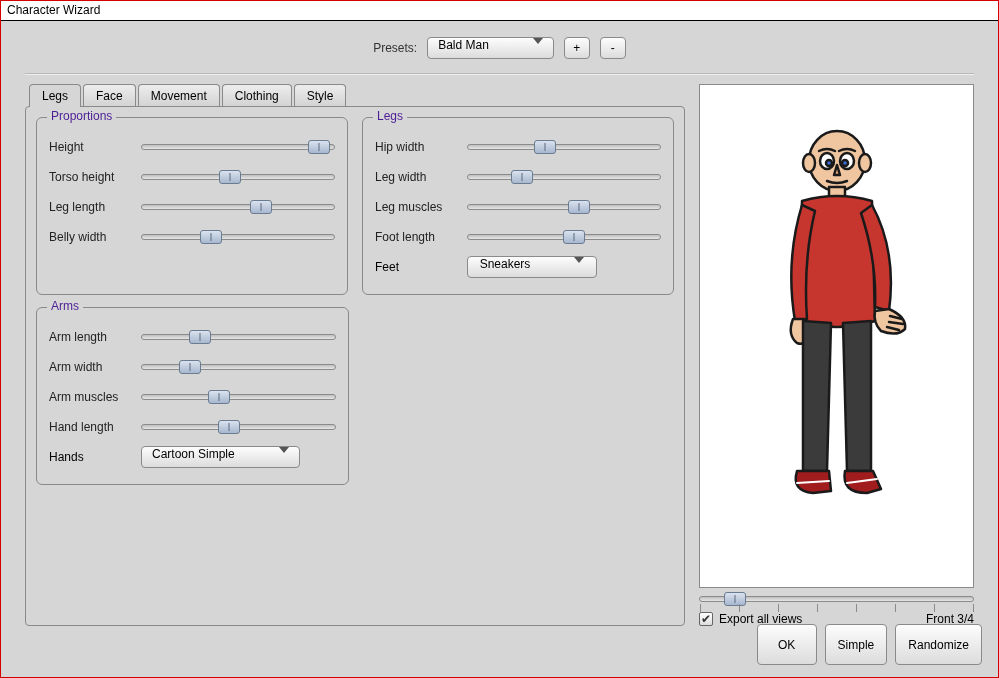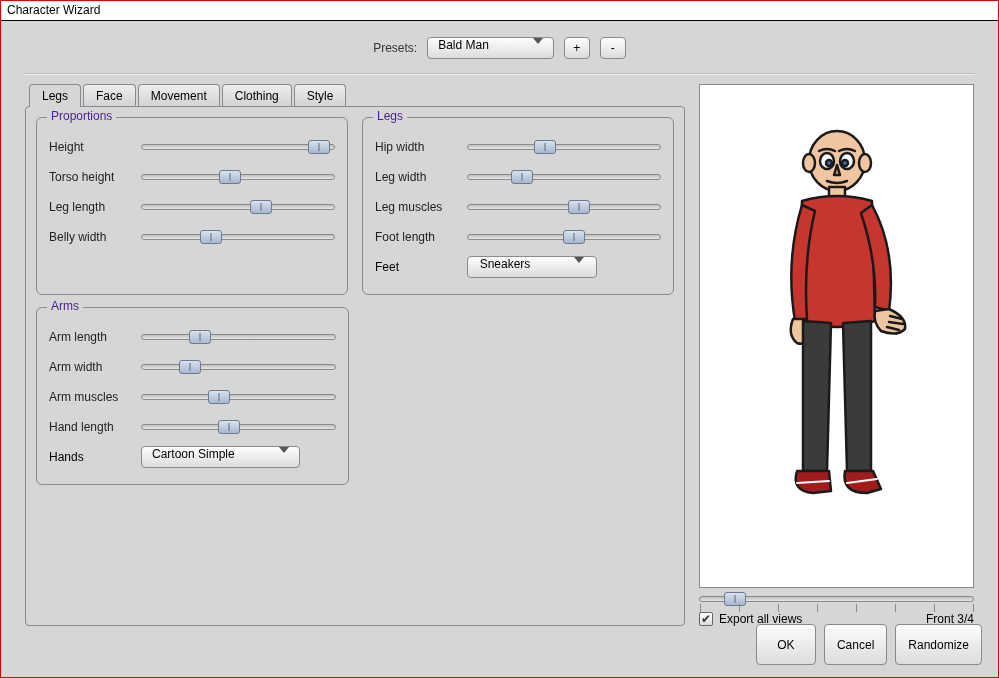--- a/index.html
+++ b/index.html
@@ -382,18 +382,18 @@
             <span class="chkbox">✔</span>
             <span>Export all views</span>
           </label>
           <span>Front 3/4</span>
         </div>
       </div>
     </div>
 
     <div class="bottom-buttons">
       <div class="btn">OK</div>
-      <div class="btn">Cancel</div>
+      <div class="btn">Simple</div>
       <div class="btn">Randomize</div>
     </div>
 
   </div>
 </div>
 
 </body></html>

